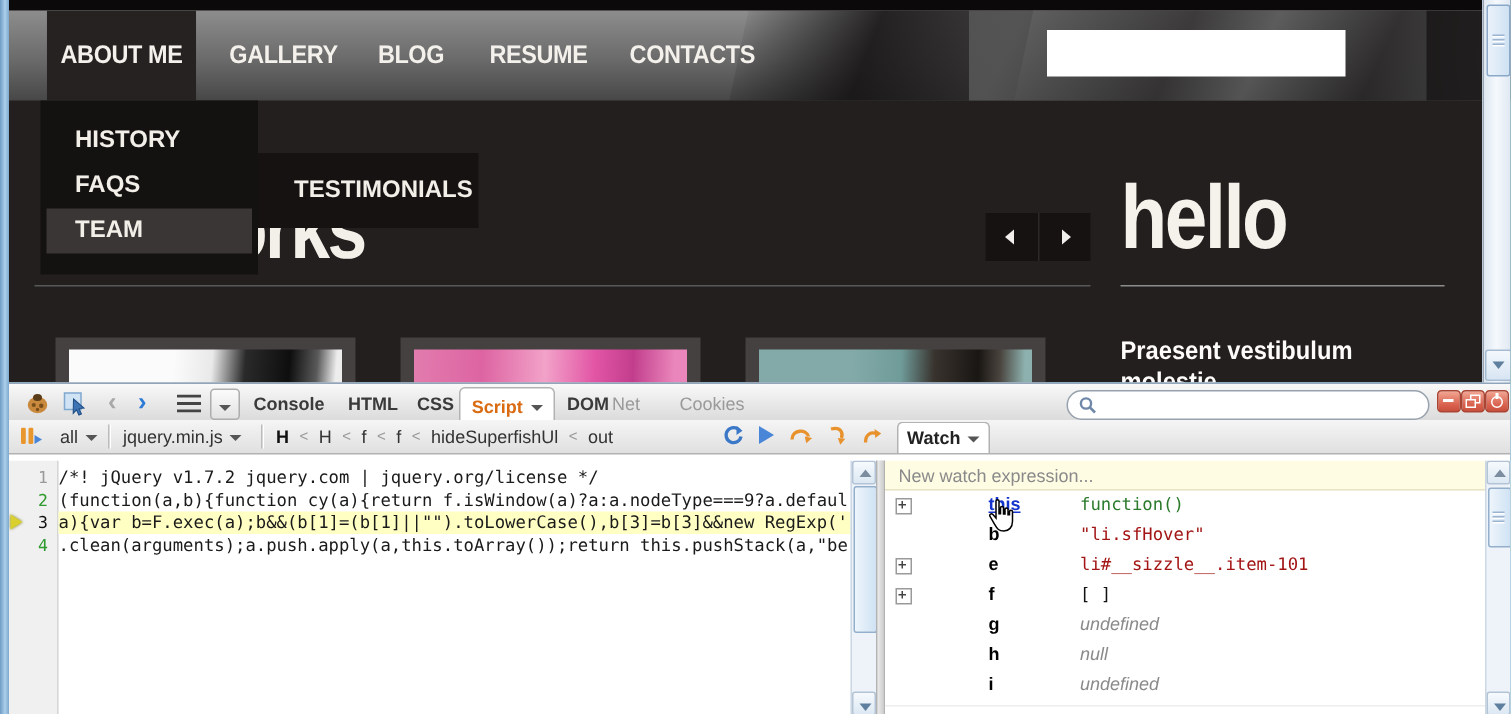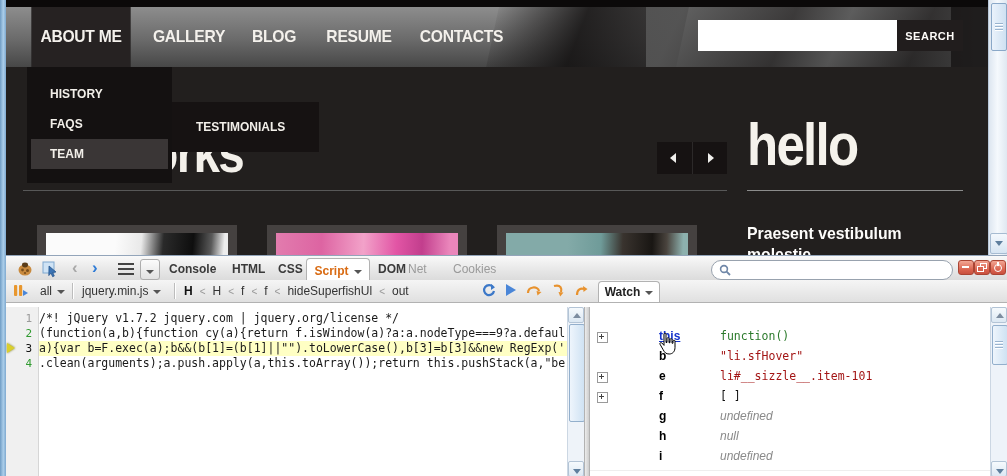--- a/index.html
+++ b/index.html
@@ -56,21 +56,21 @@
   .car-right{width:0;height:0;border-top:5px solid transparent;border-bottom:5px solid transparent;
     border-left:6px solid #f0efec;position:absolute;left:15px;top:11px;}
 
   .card{position:absolute;top:225px;width:200px;height:40px;background:#454140;padding:8px 9px 0;box-sizing:border-box;cursor:pointer;}
   .card-img{width:100%;height:32px;}
   .img1{background:linear-gradient(95deg,#fbfbfb 38%,#e9e9e9 52%,#2a2a2a 64%,#0e0e0e 80%,#5a5a5a 90%,#ededed 97%);}
   .img2{background:linear-gradient(92deg,#e27cae,#dd64a2 25%,#f2a2c9 48%,#e255a5 66%,#c23e8d 80%,#ea86bb 95%);}
   .img3{background:linear-gradient(92deg,#83aaa8 34%,#6f9b99 52%,#39332e 64%,#191613 80%,#4a443e 88%,#8db1ae 97%);}
 
   .menu{position:absolute;left:27px;top:67px;width:145px;height:116px;background:#141111;z-index:5;padding-top:12px;box-sizing:border-box;}
-  .menu-item{position:relative;height:30px;line-height:30px;color:#f2efe9;font-weight:bold;font-size:12px;
+  .menu-item{position:relative;height:30px;line-height:30px;color:#f2efe9;font-weight:bold;font-size:16px;
     padding-left:23px;letter-spacing:0;cursor:pointer;}
   .menu-hl{background:#3a3636;margin:0 4px;padding-left:19px;}
   .submenu{position:absolute;left:172px;top:102px;width:147px;height:50px;background:#161212;z-index:5;
     display:flex;align-items:center;}
   .submenu .menu-item{height:auto;line-height:normal;padding-left:24px;}
 
   
   .firebug{position:absolute;left:6px;top:255px;width:1001px;height:221px;background:#fff;
     border-top:1px solid #93a5ba;font-size:12px;color:#222;z-index:45;}
   .toolbar1{position:absolute;left:0;top:0;width:100%;height:27px;
@@ -172,21 +172,20 @@
         </div>
       <div class="nav-item" style="left:313px;width:80px;">
           <span>RESUME</span>
         </div>
       <div class="nav-item" style="left:408px;width:95px;">
           <span>CONTACTS</span>
         </div>
     </div>
 
     <input class="search-input" type="text" value="" style="">
-    <button class="search-btn">SEARCH</button>
 
     <div class="h-works">works</div>
     <div class="hr-left"></div>
 
     <div class="carousel">
       <div class="car-btn">
           <span class="car-left"></span>
         </div>
       <div class="car-btn">
           <span class="car-right"></span>
@@ -374,20 +373,21 @@
         <div class="mini-thumb" style="top:17px;height:96px;"></div>
         <div class="mini-btn" style="top:154px;">
             <span class="tri-down"></span>
           </div>
       </div>
     </div>
 
     <div class="splitter"></div>
 
     <div class="watch">
+      <div class="new-expr">New watch expression...</div>
 
       <div class="w-row" style="top:20px;">
         <span class="expander"></span>
         <span class="w-name hovered">this</span>
         <span class="w-val v-function">function()</span>
       </div>
       <div class="w-row" style="top:40px;">
         <span class="w-name">b</span>
         <span class="w-val v-string">"li.sfHover"</span>
       </div>

